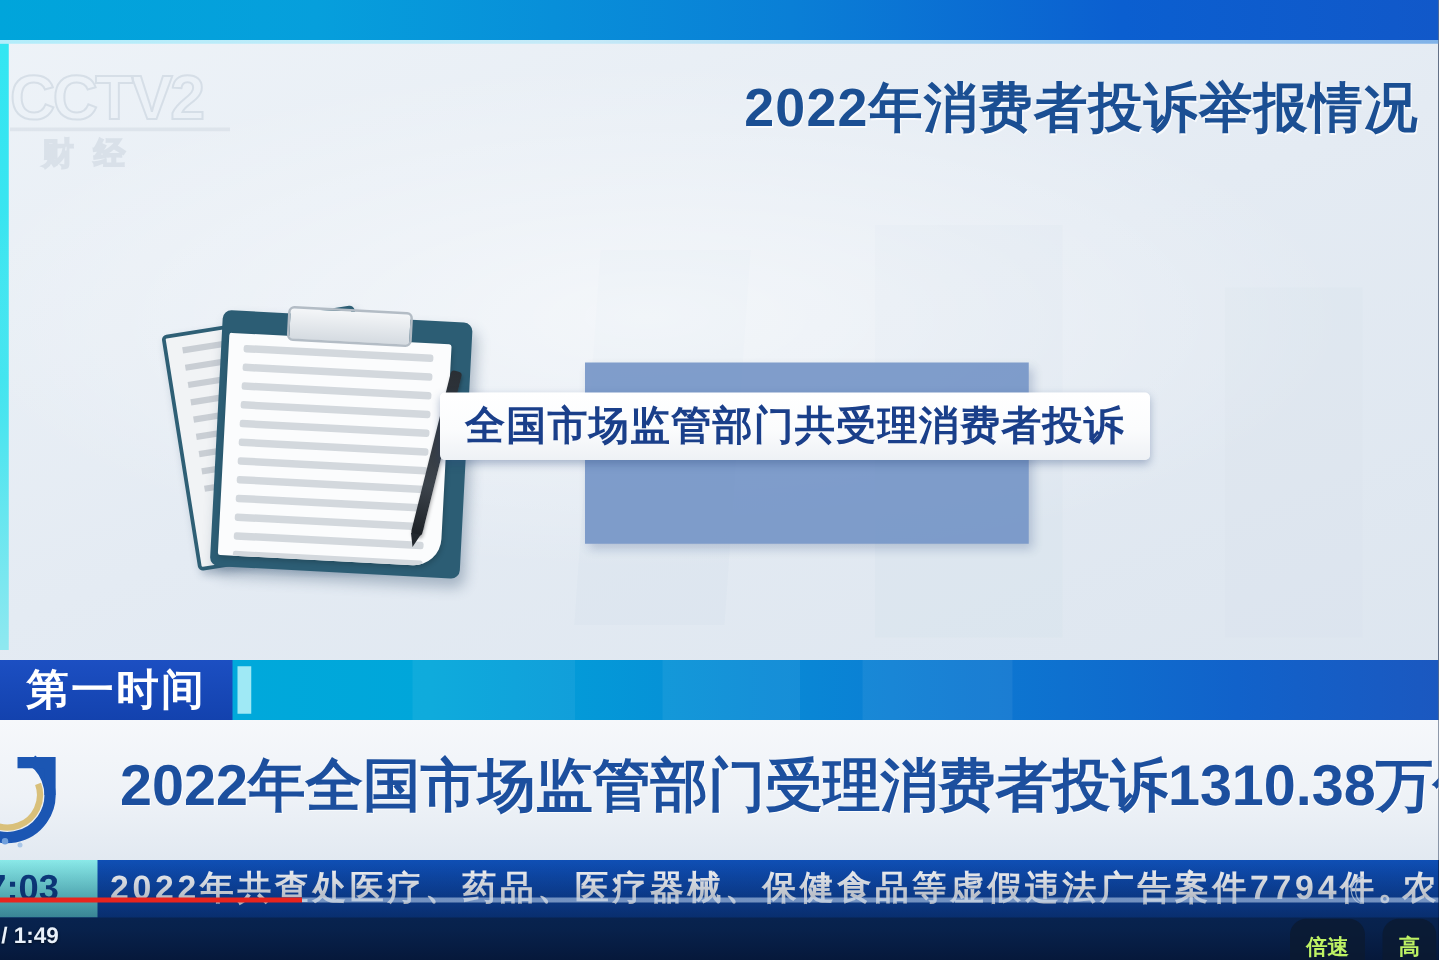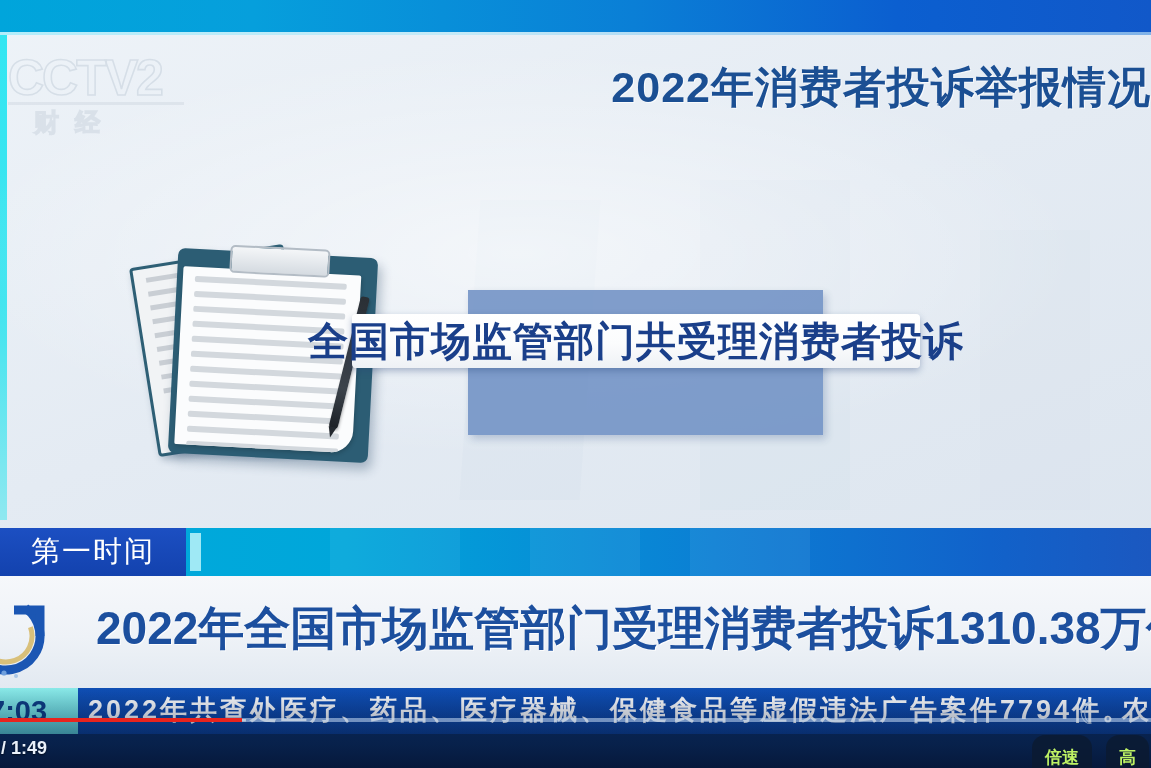--- a/index.html
+++ b/index.html
@@ -94,21 +94,21 @@
     font-weight: bold;
   }
   .wm-bar {
     position:absolute; left:0; top:50px; width:176px; height:3px;
     background: #c3ccd7; opacity:.8;
   }
 
   
   .hdr {
     position: absolute;
-    right: 0px;
+    right: 16px;
     top: 62px;
     text-align: right;
     width: 700px;
   }
   .hdr-title {
     font-size: 43px;
     font-weight: bold;
     color: #1b4f93;
     letter-spacing: 1px;
     line-height: 50px;
@@ -200,21 +200,21 @@
     left: 352px; top: 314px;
     width: 568px; height: 54px;
     background: linear-gradient(180deg,#ffffff 0%,#fbfcfd 55%,#eef1f5 100%);
     border-radius: 4px;
     display: flex;
     align-items: center;
     justify-content: center;
     box-shadow: 0 3px 7px rgba(40,70,120,.35);
   }
   .banner-text {
-    font-size: 40px;
+    font-size: 32px;
     font-weight: bold;
     color: #1a3f8a;
     letter-spacing: 1px;
     white-space: nowrap;
   }
 
   
   .lt-credits {
     position: absolute;
     left: 0; top: 528px;
@@ -227,21 +227,21 @@
     background: rgba(255,255,255,.06);
   }
   .lt-prog {
     position: absolute;
     left: 0; top: 0;
     width: 186px; height: 48px;
     background: linear-gradient(180deg,#1c4fc2 0%, #1342ae 100%);
     display: flex; align-items: center; justify-content: center;
   }
   .lt-prog-text {
-    font-size: 29px; font-weight: normal; color: #fff; letter-spacing: 2px;
+    font-size: 34px; font-weight: bold; color: #fff; letter-spacing: 2px;
   }
   .lt-tick {
     position:absolute; left: 190px; top: 5px;
     width: 11px; height: 38px;
     background: #9fe9f5;
   }
   .lt-reporter {
     position: absolute;
     right: 4px; top: 10px;
     font-size: 24px; font-weight: bold; color: #ffffff;

